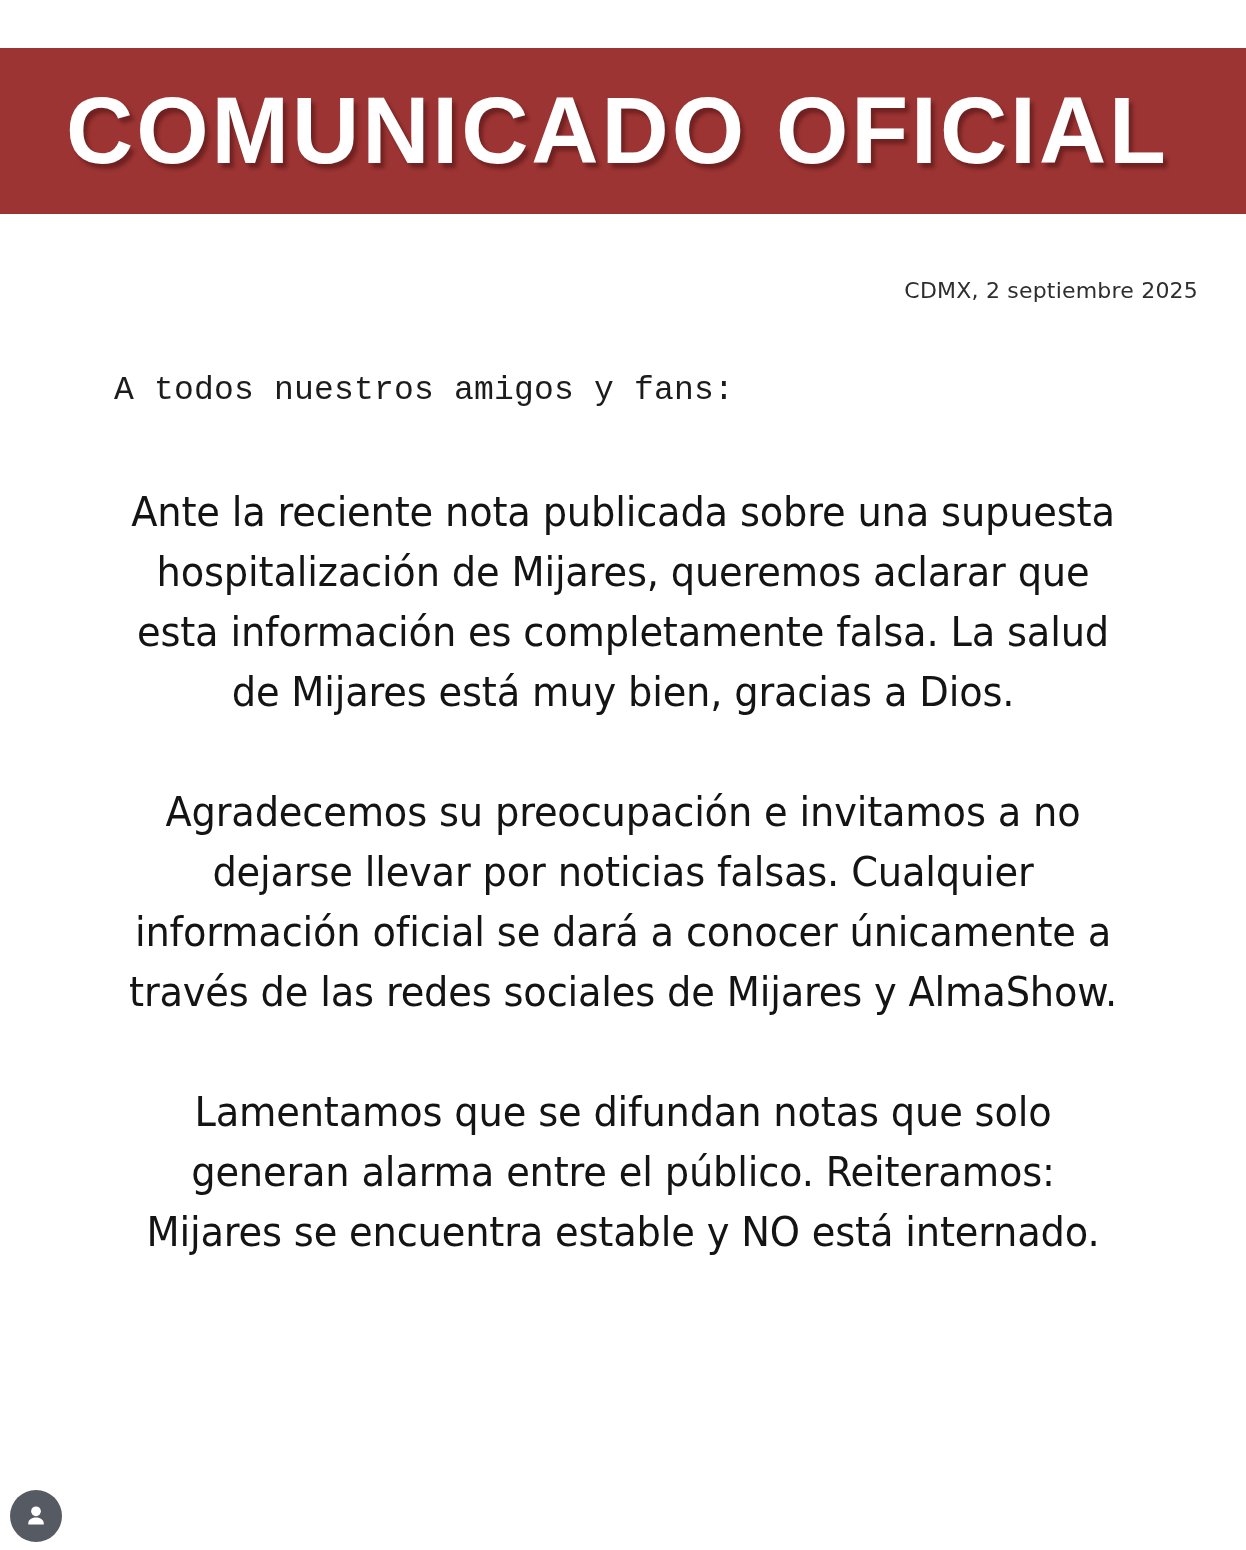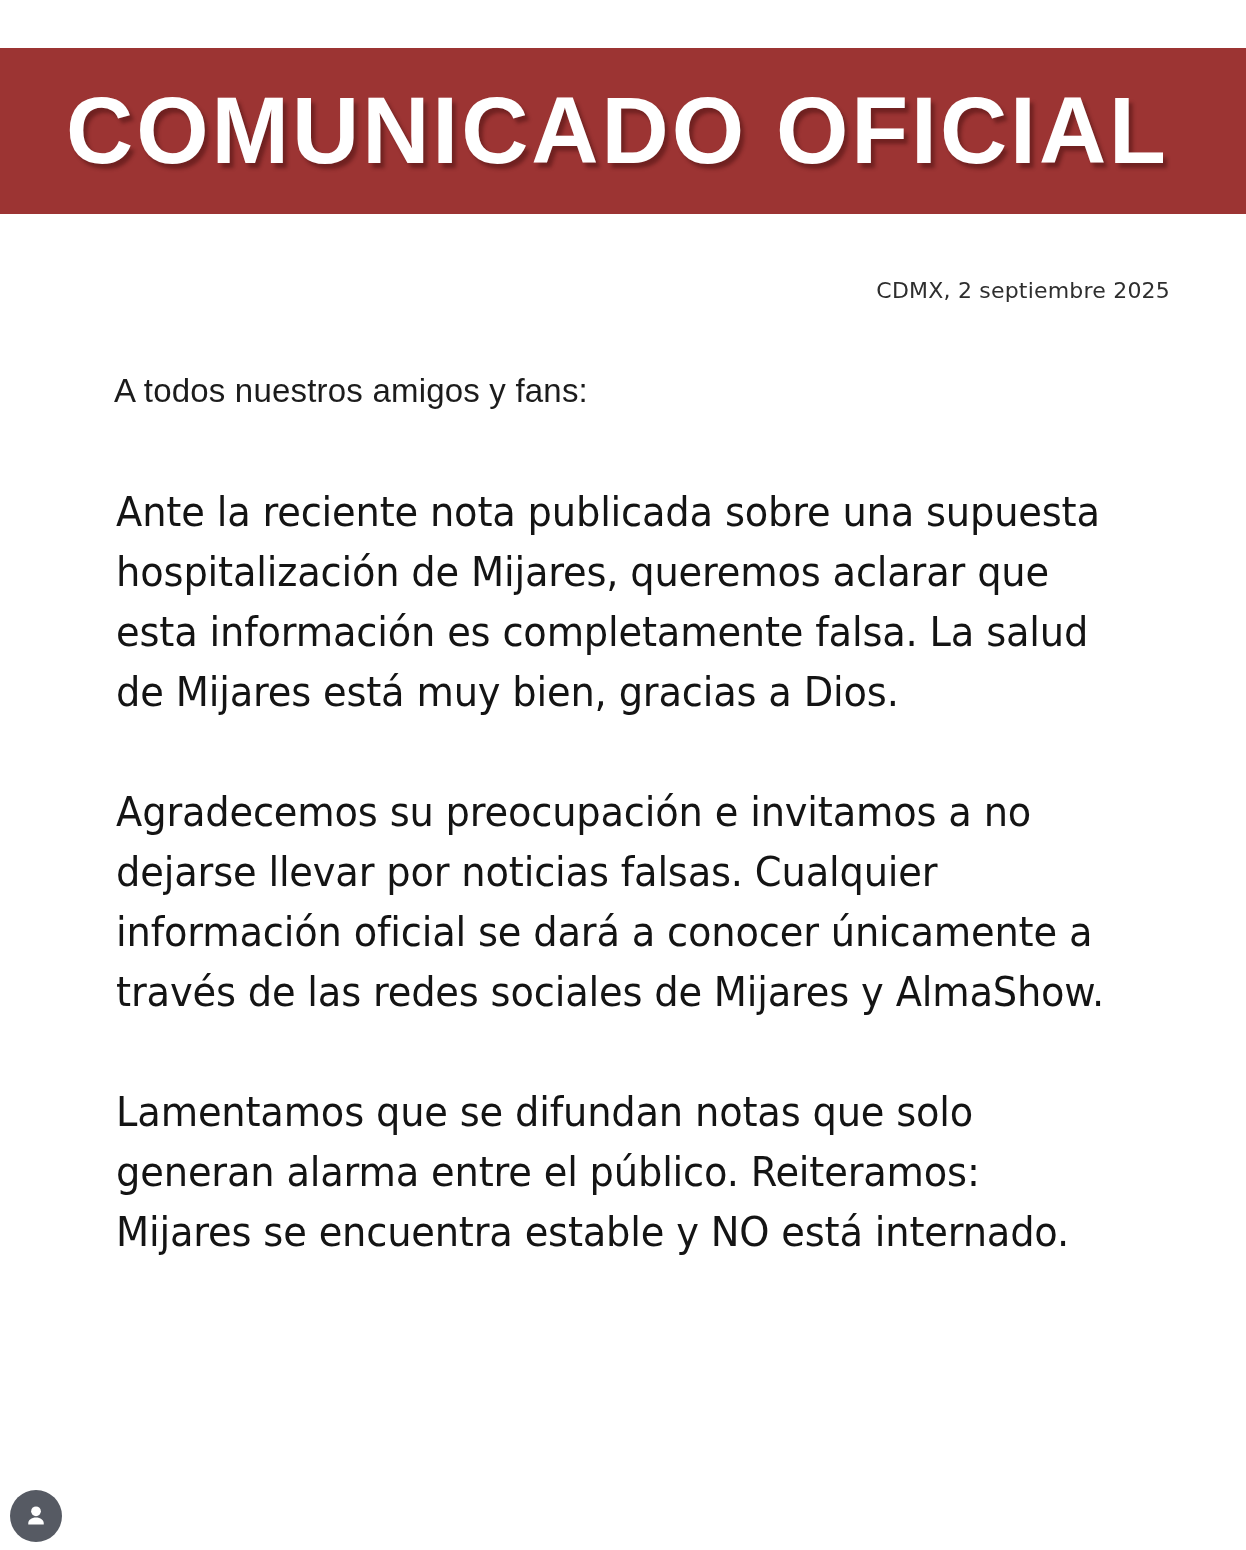--- a/index.html
+++ b/index.html
@@ -49,50 +49,50 @@
     transform-origin: left center;
   }
 
   
   .dateline-row {
     position: absolute;
     left: 0;
     top: 278px;
     width: 1246px;
     box-sizing: border-box;
-    padding-right: 76px;
+    padding-right: 48px;
     text-align: right;
   }
   .dateline {
     display: inline-block;
     font-family: "DejaVu Sans", sans-serif;
     font-size: 22px;
     color: #2e2e2e;
     letter-spacing: 0.2px;
   }
 
   
   .salutation {
     position: absolute;
     left: 114px;
     top: 372px;
-    font-family: Liberation Sans, sans-serif;
+    font-family: Liberation Mono, monospace;
     font-size: 33px;
     color: #1c1c1c;
     letter-spacing: 0.2px;
     white-space: nowrap;
   }
 
   
   .body-block {
     position: absolute;
     left: 95px;
     top: 482px;
     width: 1056px;
-    text-align: left;
+    text-align: center;
   }
   .para {
     font-family: "DejaVu Sans", sans-serif;
     font-size: 40px;
     line-height: 60px;
     color: #141414;
     letter-spacing: -0.2px;
     margin: 0;
     transform: scaleX(0.96);
   }

